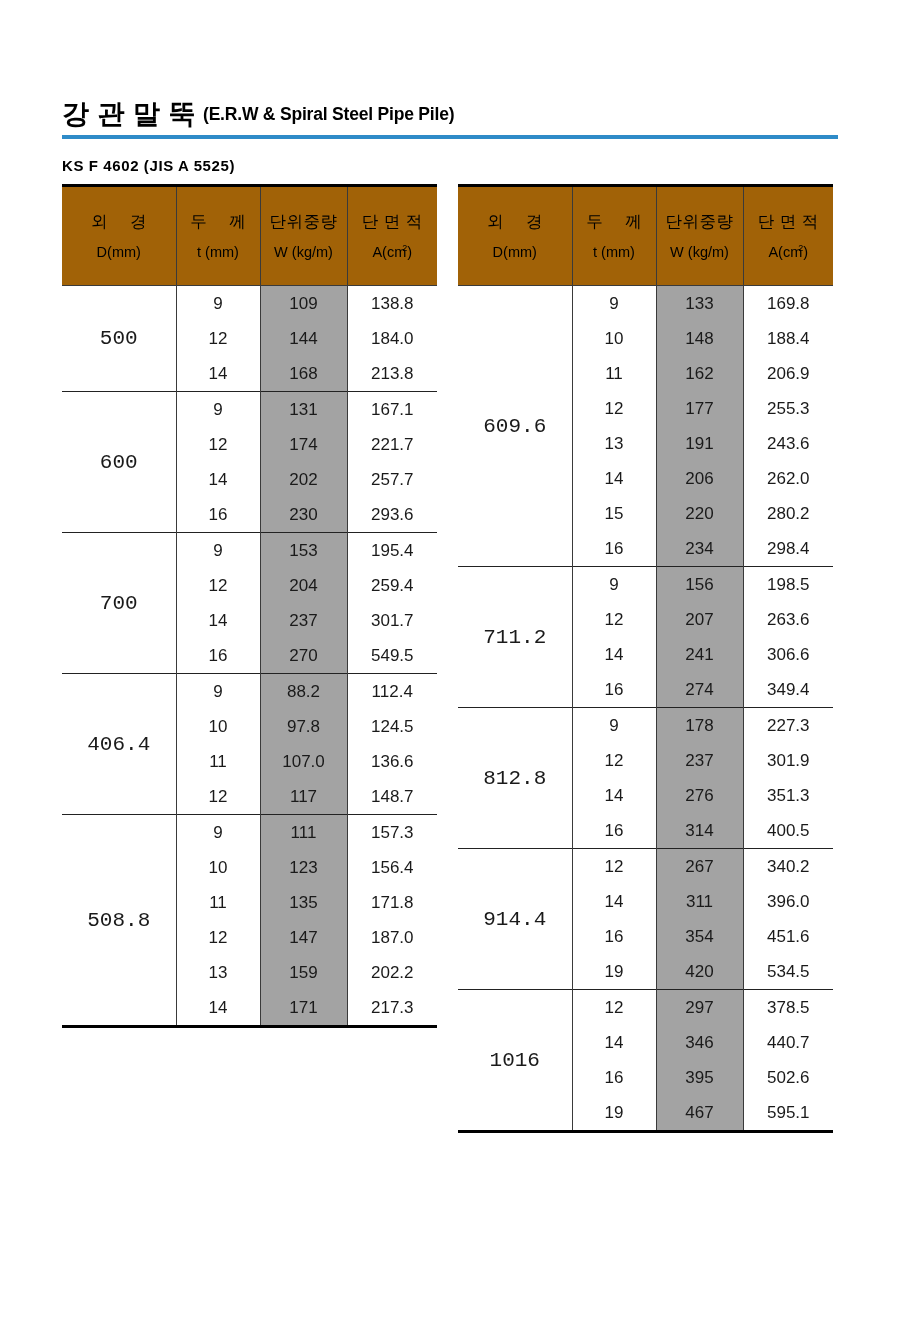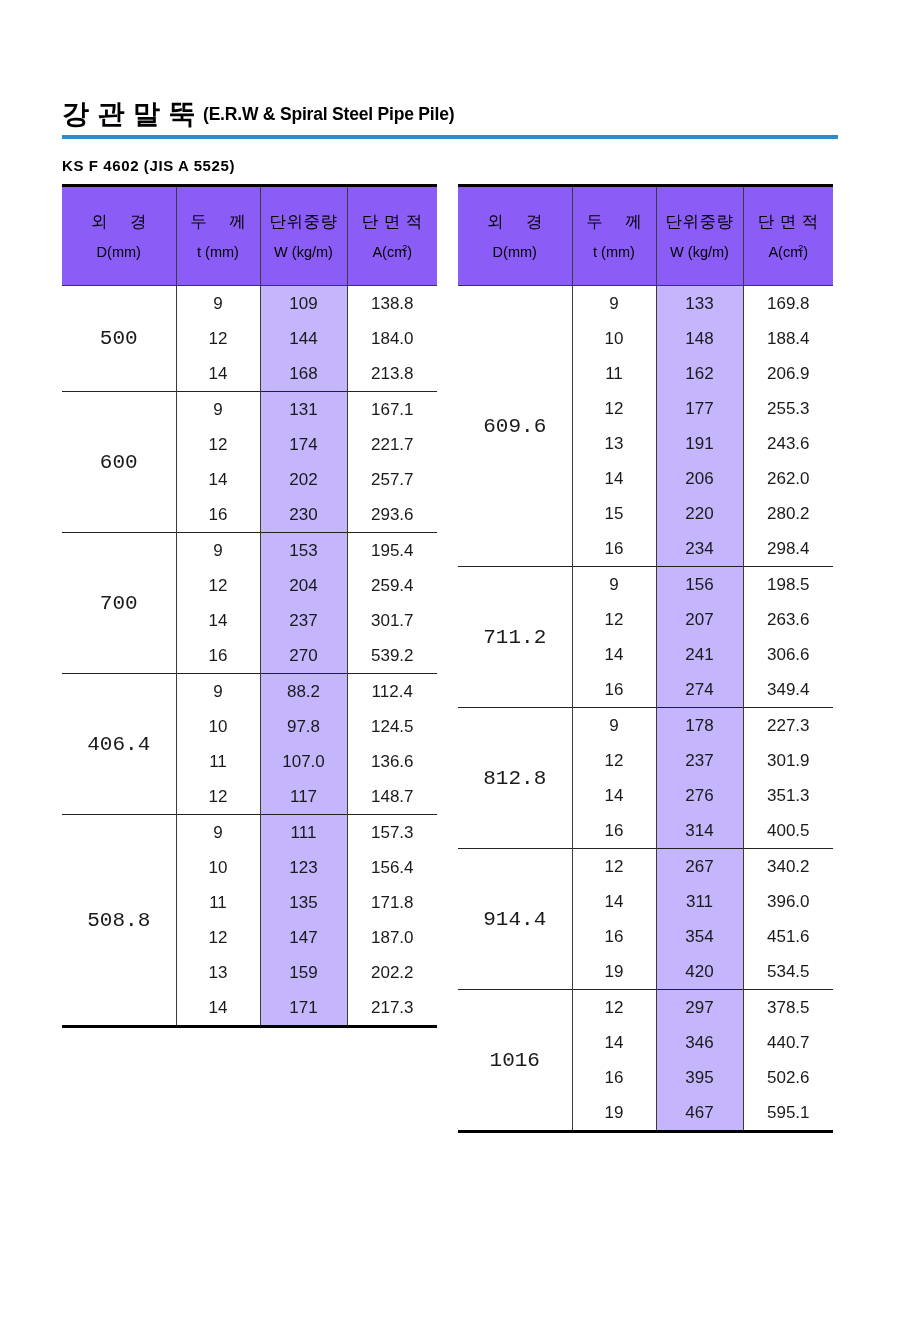--- a/index.html
+++ b/index.html
@@ -83,21 +83,21 @@
     table-layout: fixed;
     border-top: 3px solid #000;
     border-bottom: 3px solid #000;
   }
   table.spec col.c-d { width: 114px; }
   table.spec col.c-t { width: 84px;  }
   table.spec col.c-w { width: 87px;  }
   table.spec col.c-a { width: 90px;  }
 
   thead th {
-    background: #8b5cf6;
+    background: #a16207;
     font-weight: normal;
     padding: 0;
     height: 98px;
     vertical-align: middle;
     border-right: 1px solid #3a3a3a;
     border-bottom: 1px solid #3a3a3a;
   }
   thead th:last-child { border-right: none; }
 
   .hd {
@@ -127,21 +127,21 @@
     padding: 0;
     text-align: center;
     font-size: 17px;
     color: #1a1a1a;
     border-right: 1px solid #3a3a3a;
     vertical-align: middle;
     background: #ffffff;
   }
   tbody td:last-child { border-right: none; }
 
-  tbody td.w-col { background: #c4b5fd; }
+  tbody td.w-col { background: #a3a3a3; }
 
   
   tbody tr.group-start > td { border-top: 1.5px solid #222; }
   tbody tr.first-group > td { border-top: none; }
 
   
   td.d-col { font-size: 21px; font-family: Liberation Mono, monospace; }
 </style>
 </head>
 <body>
@@ -244,21 +244,21 @@
             <td>259.4</td>
           </tr>
           <tr>
             <td>14</td>
             <td class="w-col">237</td>
             <td>301.7</td>
           </tr>
           <tr>
             <td>16</td>
             <td class="w-col">270</td>
-            <td>539.2</td>
+            <td>549.5</td>
           </tr>
           <tr class="group-start">
             <td class="d-col" rowspan="4">406.4</td>
             <td>9</td>
             <td class="w-col">88.2</td>
             <td>112.4</td>
           </tr>
           <tr>
             <td>10</td>
             <td class="w-col">97.8</td>

